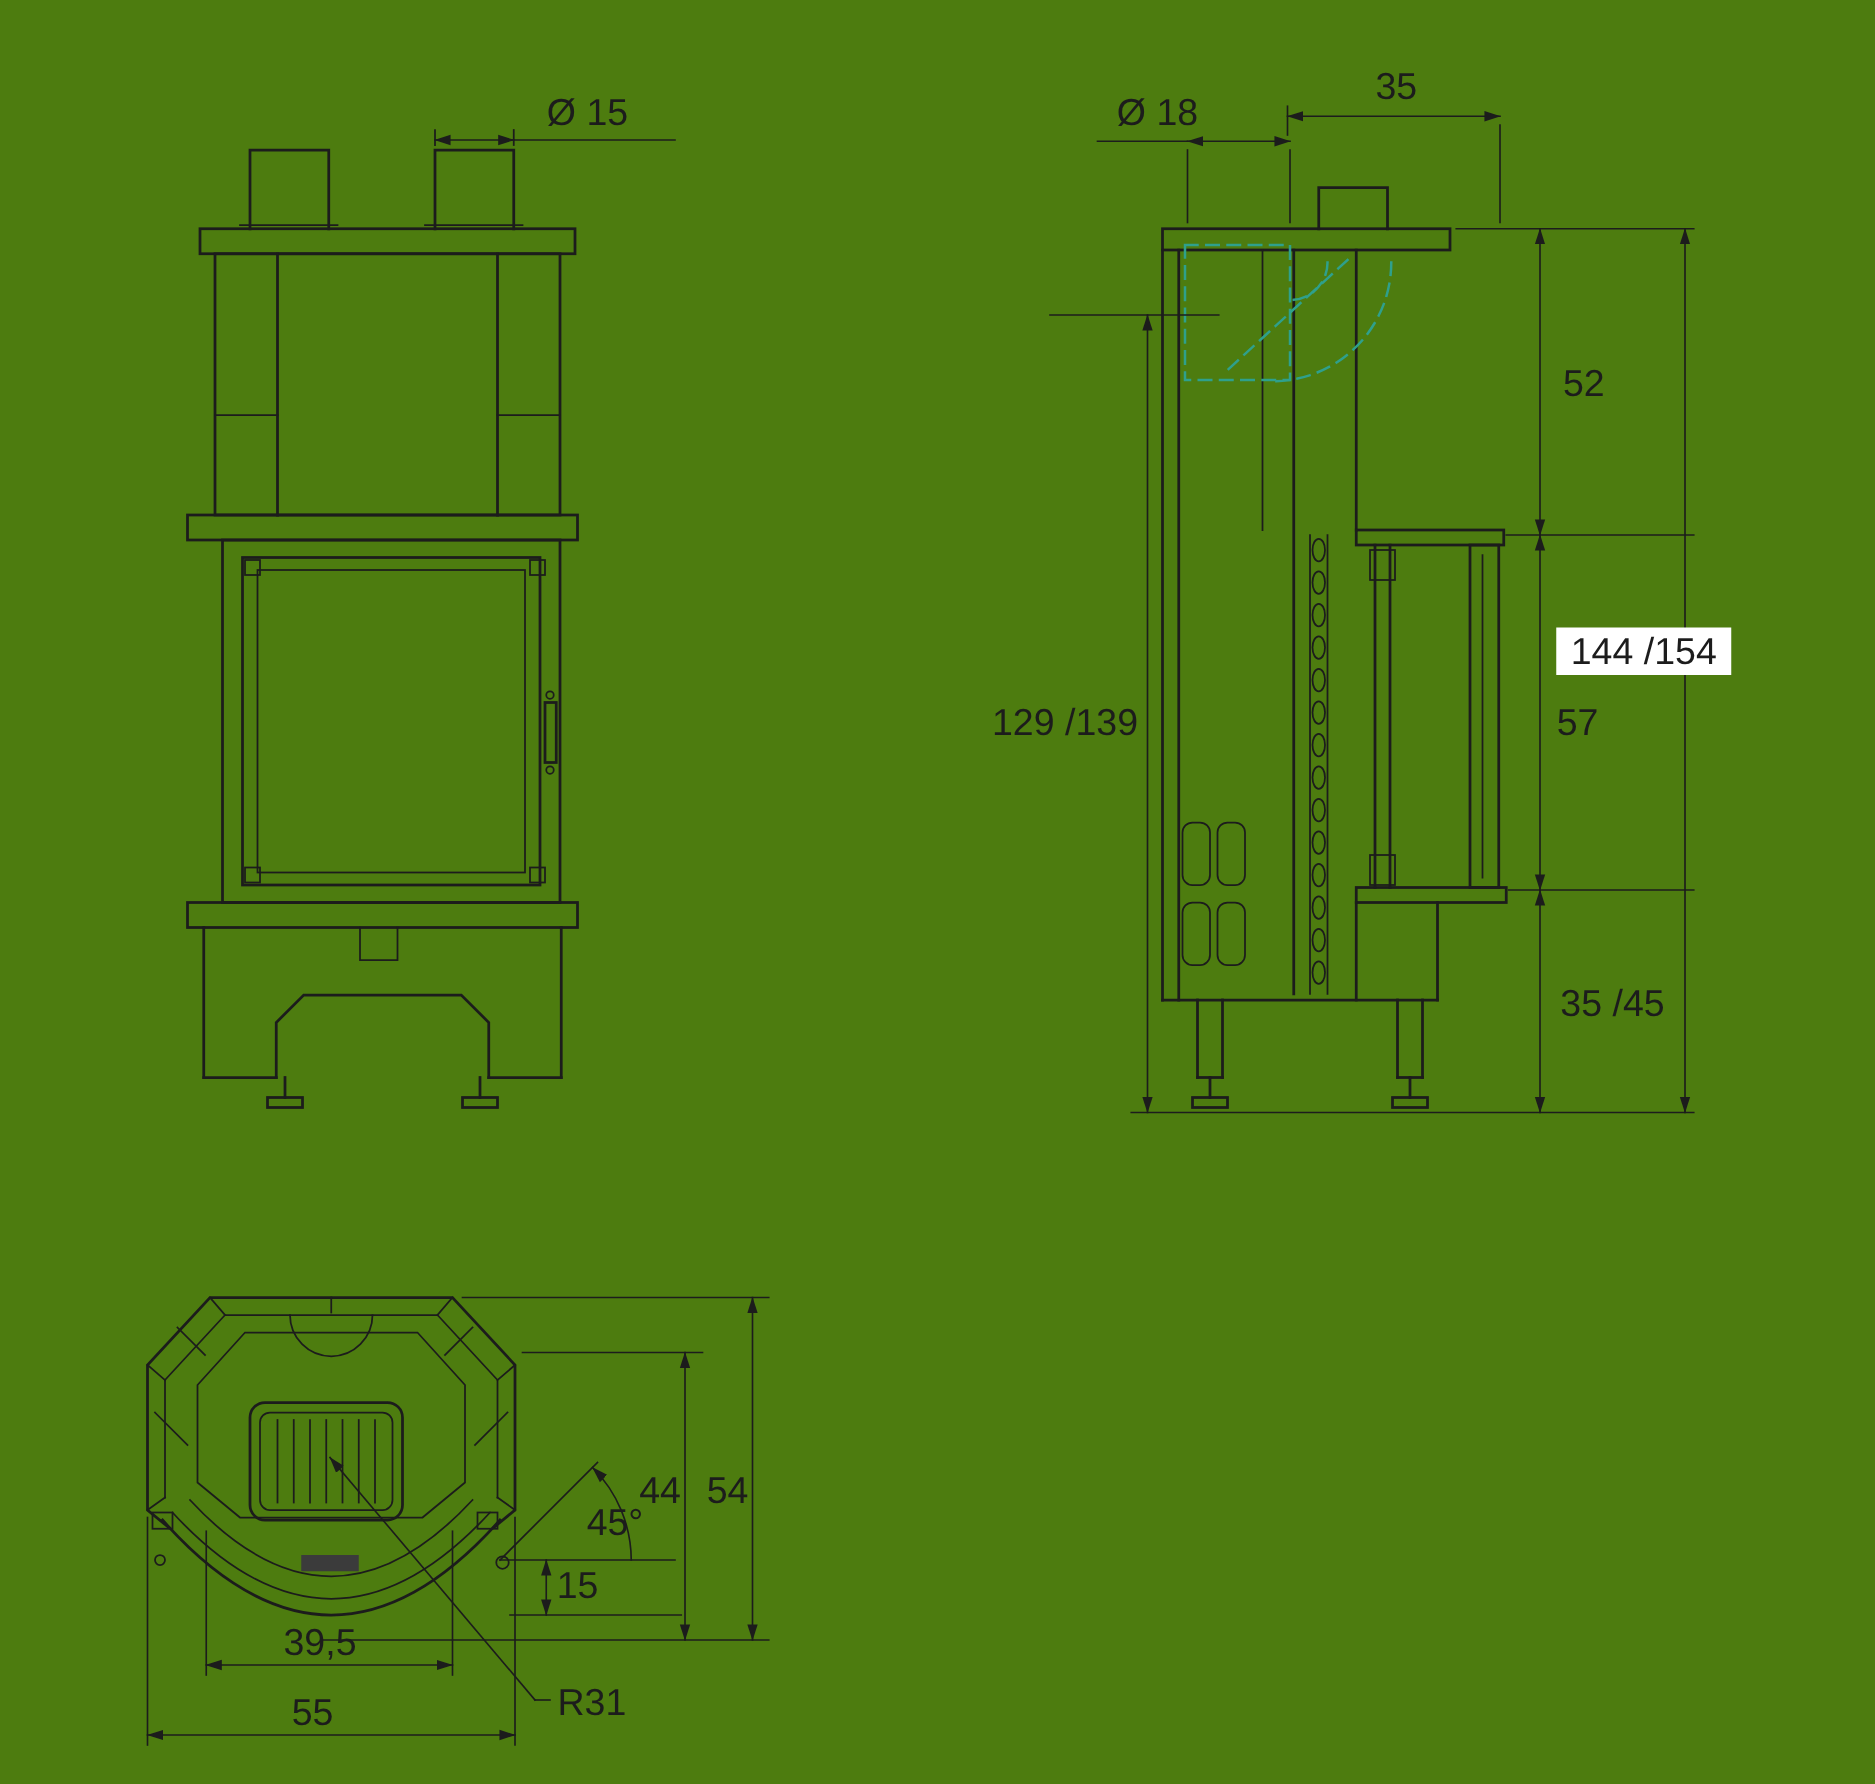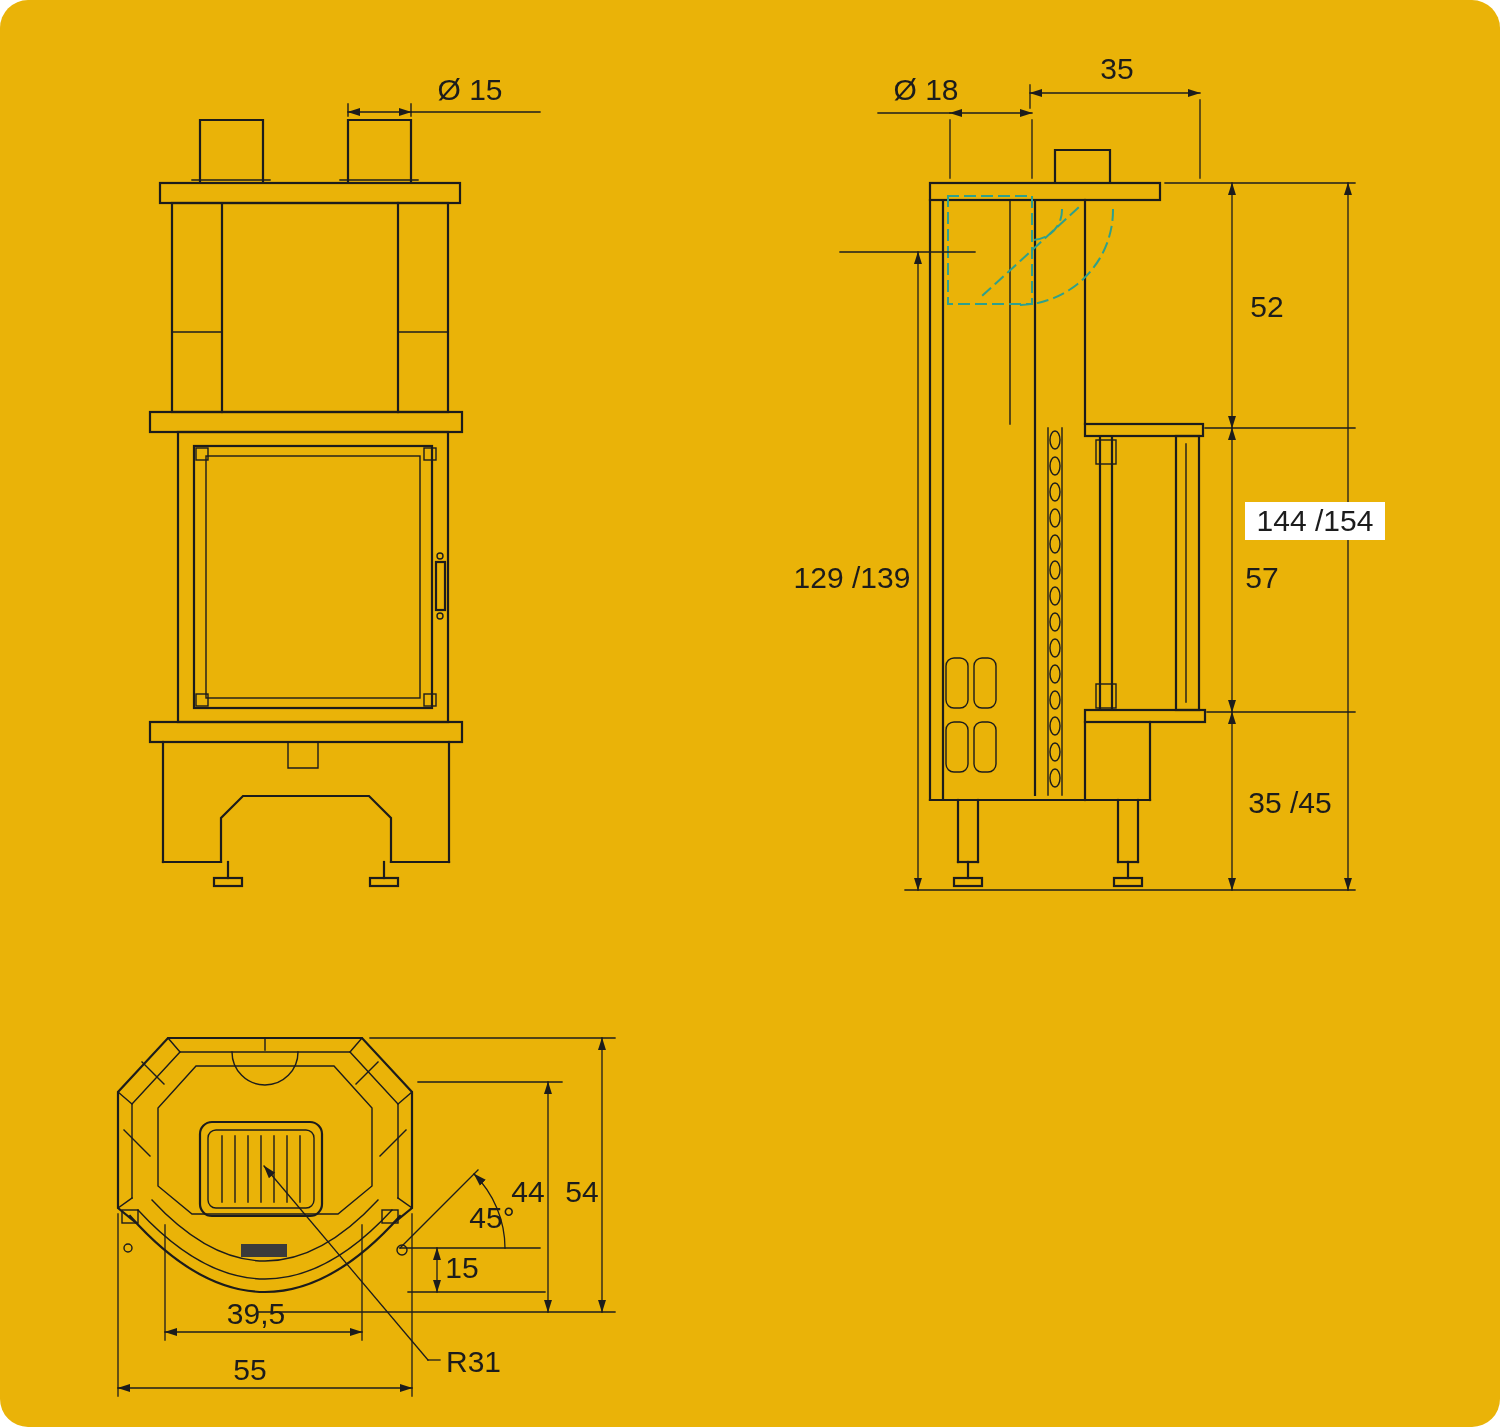--- a/index.html
+++ b/index.html
@@ -1,17 +1,17 @@
 <!DOCTYPE html>
 <html><head>
 <meta charset="utf-8">
 <title>Fireplace insert technical drawing</title>
 <style>
   html,body{margin:0;padding:0;background:#ffffff;}
-  .sheet{position:relative;width:1500px;height:1427px;background:#eab308;overflow:hidden;border-radius:28px;}
+  .sheet{position:relative;width:1500px;height:1427px;background:#4d7c0f;overflow:hidden;}
   svg{display:block;}
   .ln{stroke:#1c1c1c;fill:none;stroke-width:2.2;stroke-linecap:square;stroke-linejoin:miter;}
   .thin{stroke-width:1.4;}
   .dim{stroke-width:1.3;}
   .accent{stroke:#2fa08c;stroke-width:2;stroke-dasharray:10 7;fill:none;}
   .lbl{font-family:"Liberation Sans","DejaVu Sans",sans-serif;font-size:30px;fill:#1c1c1c;stroke:none;}
   .bg{fill:#ffffff;stroke:none;}
   .solid{fill:#3b3b3b;stroke:none;}
 </style>
 </head>

